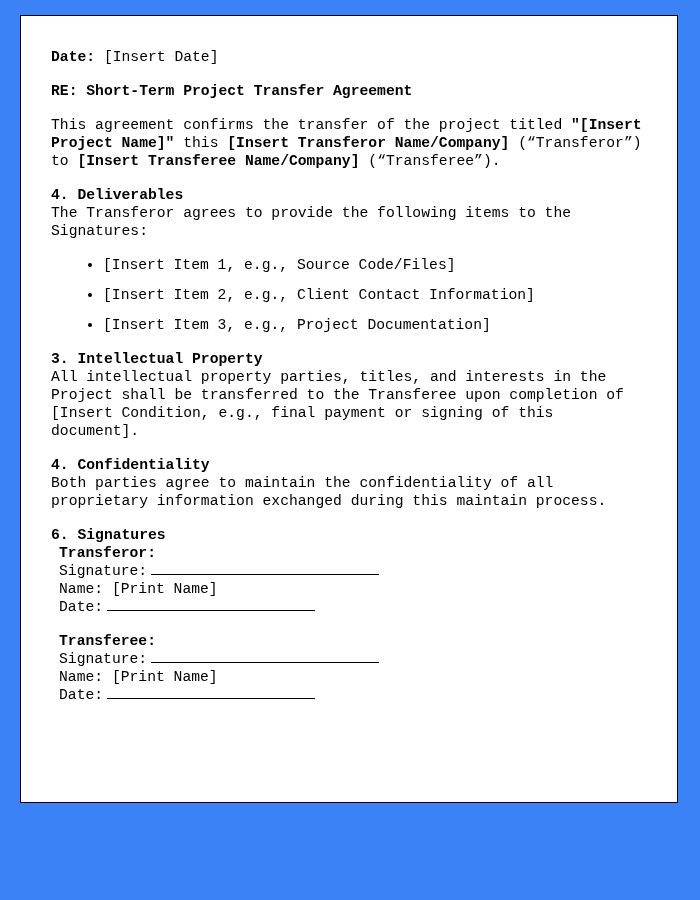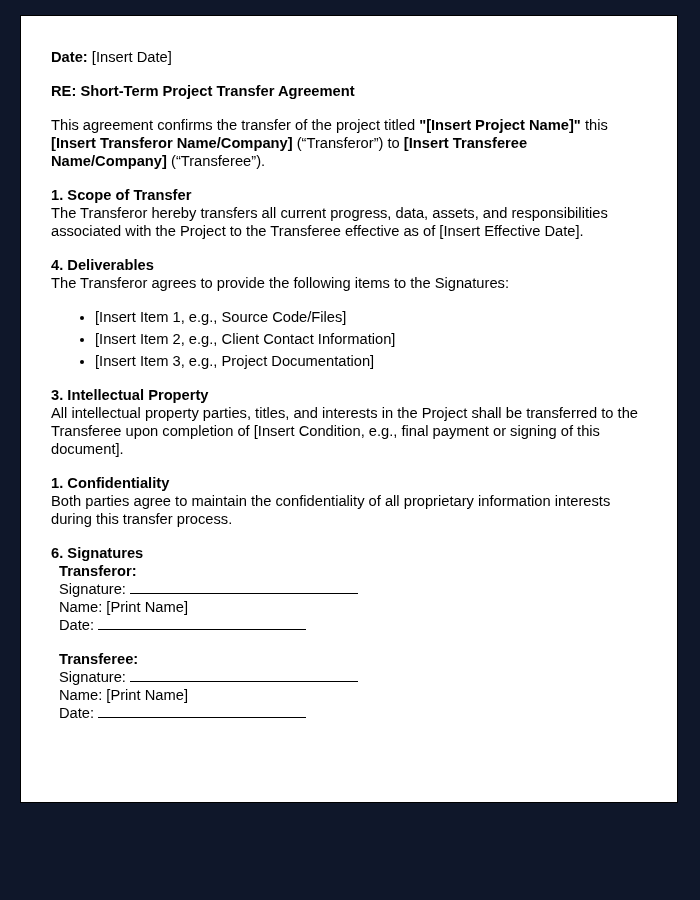--- a/index.html
+++ b/index.html
@@ -1,21 +1,21 @@
 <!DOCTYPE html>
 <html><head>
 <meta charset="utf-8">
 <style>
   html, body { margin: 0; padding: 0; background: #ffffff; }
   .canvas {
     position: relative;
     width: 700px;
     height: 900px;
-    background: #0f172a;
-    font-family: Liberation Sans, sans-serif;
+    background: #3b82f6;
+    font-family: Liberation Mono, monospace;
     color: #000000;
   }
   .sheet {
     position: absolute;
     left: 20px;
     top: 15px;
     width: 658px;
     height: 788px;
     border: 1px solid #000000;
     box-sizing: border-box;
@@ -35,21 +35,21 @@
     font-weight: 700;
   }
   .bold { font-weight: 700; }
   .section-body { margin: 0 0 16px 0; font-size: 14.7px; line-height: 18px; }
   ul.bullets {
     margin: 16px 0 16px 18px;
     padding-left: 22px;
     font-size: 14.7px;
     line-height: 18px;
   }
-  ul.bullets li { margin: 4px; }
+  ul.bullets li { margin: 12px; }
   .sig-block { margin: 0 0 16px 8px; font-size: 14.7px; line-height: 18px; }
   .sig-line { white-space: nowrap; }
   .rule {
     display: inline-block;
     border-bottom: 1px solid #000000;
     height: 12px;
     vertical-align: baseline;
     margin-left: 4px;
   }
   .rule-sig { width: 228px; }
@@ -61,44 +61,40 @@
 
 <div class="canvas">
   <div class="sheet">
 
     <p class="para"><strong>Date: </strong><span>[Insert Date]</span></p>
 
     <p class="para bold">RE: Short-Term Project Transfer Agreement</p>
 
     <p class="para"><span>This agreement confirms the transfer of the project titled </span><strong>"[Insert Project Name]"</strong><span> this </span><strong>[Insert Transferor Name/Company]</strong><span> (“Transferor”) to </span><strong>[Insert Transferee Name/Company]</strong><span> (“Transferee”).</span></p>
 
-    <div class="section">
-      <p class="heading">1. Scope of Transfer</p>
-      <p class="section-body">The Transferor hereby transfers all current progress, data, assets, and responsibilities associated with the Project to the Transferee effective as of [Insert Effective Date].</p>
-    </div>
 
     <div class="section">
       <p class="heading">4. Deliverables</p>
       <p class="section-body" style="margin-bottom:0;">The Transferor agrees to provide the following items to the Signatures:</p>
       <ul class="bullets">
         <li>[Insert Item 1, e.g., Source Code/Files]</li>
         <li>[Insert Item 2, e.g., Client Contact Information]</li>
         <li>[Insert Item 3, e.g., Project Documentation]</li>
       </ul>
     </div>
 
     <div class="section">
       <p class="heading">3. Intellectual Property</p>
       <p class="section-body">All intellectual property parties, titles, and interests in the Project shall be transferred to the Transferee upon completion of [Insert Condition, e.g., final payment or signing of this document].</p>
     </div>
 
 
     <div class="section">
-      <p class="heading">1. Confidentiality</p>
-      <p class="section-body">Both parties agree to maintain the confidentiality of all proprietary information interests during this transfer process.</p>
+      <p class="heading">4. Confidentiality</p>
+      <p class="section-body">Both parties agree to maintain the confidentiality of all proprietary information exchanged during this maintain process.</p>
     </div>
 
     <div class="section">
       <p class="heading" style="margin-bottom:0;">6. Signatures</p>
     </div>
 
     <div class="sig-block">
       <div class="bold">Transferor:</div>
       <div class="sig-line"><span>Signature:</span><span class="rule rule-sig"></span></div>
       <div>Name: [Print Name]</div>

